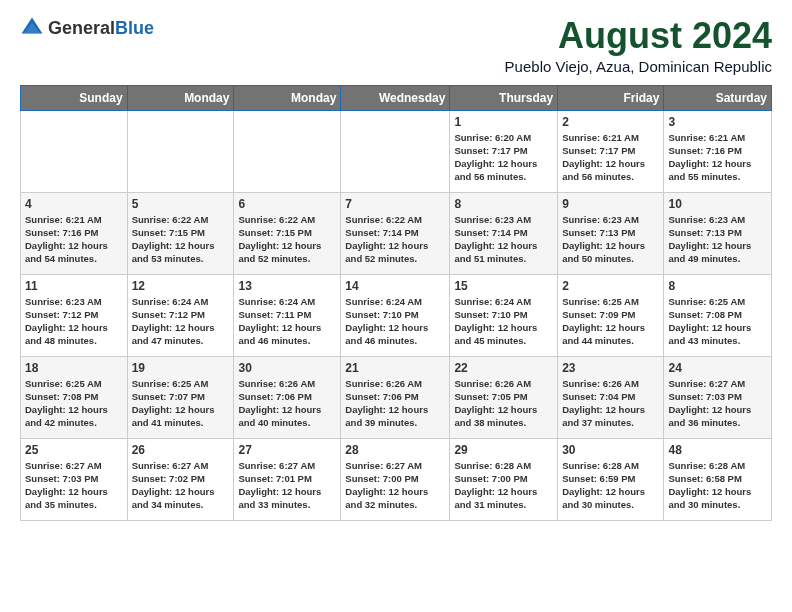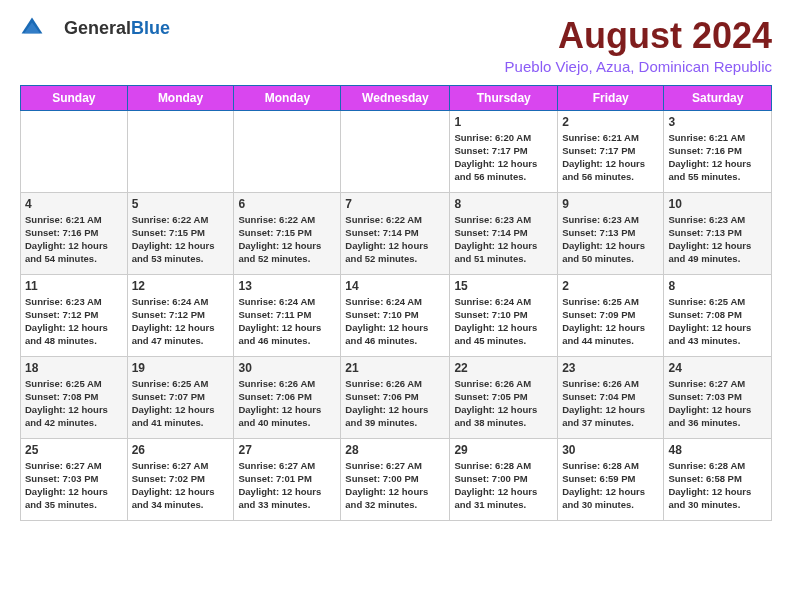--- a/index.html
+++ b/index.html
@@ -17,21 +17,21 @@
     }
     .header {
       display: flex;
       justify-content: space-between;
       align-items: flex-start;
       margin-bottom: 10px;
     }
     .logo {
       display: flex;
       align-items: center;
-      gap: 20px;
+      gap: 4px;
       justify-content: space-between;
     }
     .logo-text-general {
       font-size: 18px;
       font-weight: bold;
       color: #333;
     }
     .logo-text-blue {
       font-size: 18px;
       font-weight: bold;
@@ -40,40 +40,40 @@
     .logo-icon {
       width: 24px;
       height: 24px;
     }
     .title-section {
       text-align: right;
     }
     .month-year {
       font-size: 36px;
       font-weight: bold;
-      color: #7f1d1d;
+      color: #14532d;
       line-height: 1.1;
     }
     .location {
       font-size: 15px;
-      color: #8b5cf6;
+      color: #0f172a;
       margin-top: 2px;
     }
     .calendar {
       width: 100%;
       border-collapse: collapse;
       border: 1px solid #ccc;
     }
     .calendar th {
-      background-color: #d946ef;
+      background-color: #737373;
       color: white;
       font-size: 12px;
       font-weight: bold;
       padding: 5px 4px;
-      text-align: center;
+      text-align: right;
       border: 1px solid #1a6ab5;
     }
     .calendar td {
       vertical-align: top;
       padding: 4px 4px;
       border: 1px solid #ccc;
       font-size: 10px;
       color: #333;
       width: 113px;
       height: 82px;

